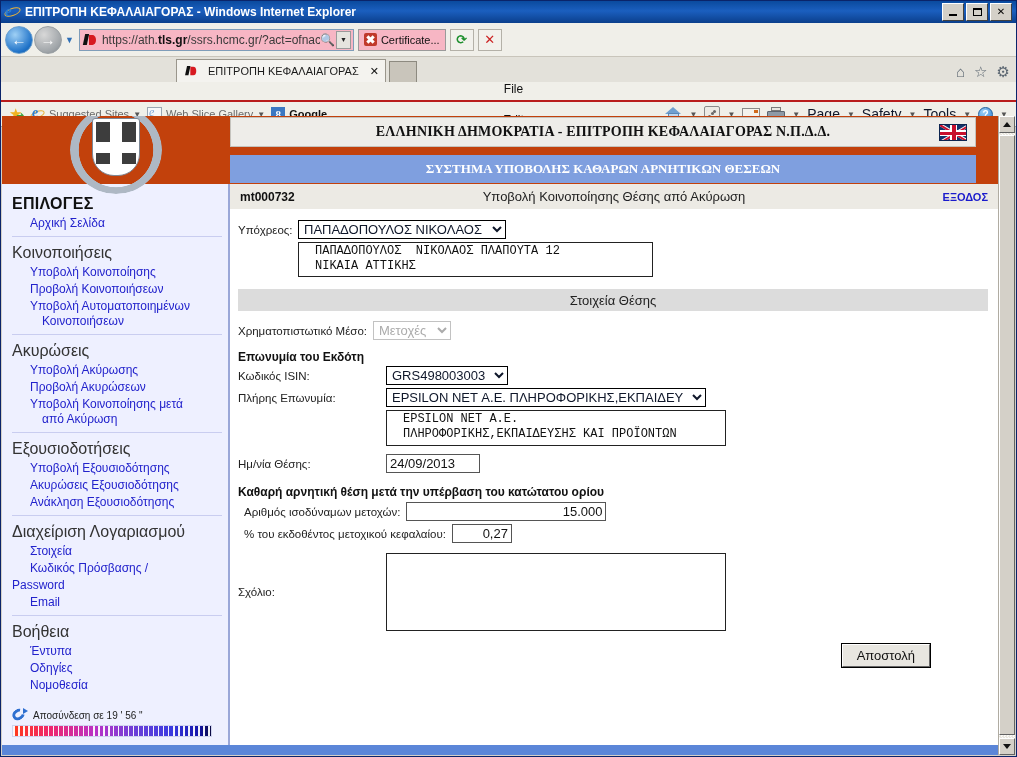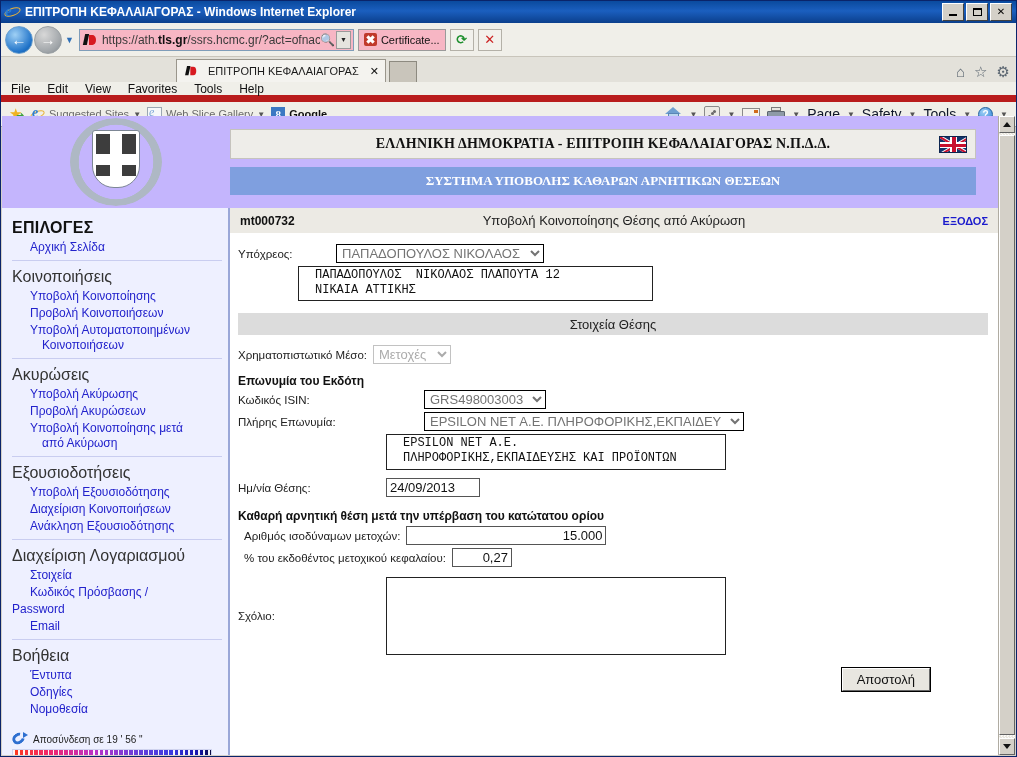--- a/index.html
+++ b/index.html
@@ -73,21 +73,21 @@
   .tab .favicon{transform:scale(.85);}
   .tablabel{font-size:11px;color:#1a1a1a;white-space:nowrap;}
   .tabclose{font-size:11px;font-weight:bold;color:#111;margin-left:6px;}
   .newtab{width:28px;height:21px;background:#c9c5bb;border:1px solid #8d8a80;border-bottom:none;
           margin-left:3px;box-sizing:border-box;}
   .tabright{position:absolute;right:6px;bottom:3px;display:flex;gap:9px;align-items:center;}
   .tr-ico{font-size:15px;color:#5a6570;line-height:1;}
 
   
   .menubar{height:20px;background:#f0efe9;display:flex;align-items:center;padding-left:10px;
-           box-sizing:border-box;gap:17px;border-bottom:7px solid #b91c1c;}
+           box-sizing:border-box;gap:17px;border-bottom:2px solid #b91c1c;flex-direction:column;}
   .menuitem{font-size:12px;color:#111;}
 
   
   .favbar{height:25px;background:#f0efe9;display:flex;align-items:center;padding-left:8px;
           box-sizing:border-box;gap:6px;border-bottom:1px solid #a9a59b;}
   .favstar{width:16px;height:15px;position:relative;}
   .favstar .s{position:absolute;left:0;top:0;color:#f0b323;font-size:15px;line-height:14px;}
   .favstar .g{position:absolute;left:7px;top:4px;color:#3aa03a;font-size:10px;line-height:10px;}
   .favitem{display:flex;align-items:center;gap:4px;font-size:11px;color:#6a6a6a;}
   .favitem.dark{color:#111;font-weight:bold;}
@@ -121,21 +121,21 @@
   .printico .mid{position:absolute;left:0;top:4px;width:18px;height:7px;background:#8e9aa6;
                  border:1px solid #5c656f;box-sizing:border-box;border-radius:1px;}
   .helpico{width:15px;height:15px;border-radius:50%;background:radial-gradient(circle at 35% 30%,#9fd0f5,#2b7fd4);
            border:1px solid #1f5f9e;color:#fff;font-size:10px;font-weight:bold;display:flex;
            align-items:center;justify-content:center;box-sizing:border-box;}
 
   
   .viewport{position:absolute;left:1px;right:1px;top:115px;bottom:1px;background:#fff;overflow:hidden;}
   .page{position:absolute;left:0;top:0;right:17px;bottom:0;background:#5b86d8;overflow:hidden;}
 
-  .pagehead{height:92px;background:#c4b5fd;display:flex;position:relative;}
+  .pagehead{height:68px;background:#c2410c;display:flex;position:relative;}
   .emblem-wrap{width:228px;display:flex;align-items:center;justify-content:center;}
   .emblem{width:92px;height:88px;position:relative;}
   .wreath{position:absolute;left:0;top:0;width:92px;height:88px;border:9px solid #aeb8c4;
           border-radius:50%;box-sizing:border-box;
           background:repeating-conic-gradient(from 0deg,#9aa5b3 0deg 7deg,#c4ccd6 7deg 14deg);
           -webkit-mask:radial-gradient(circle,transparent 58%,#000 59%);
           mask:radial-gradient(circle,transparent 58%,#000 59%);}
   .shield{position:absolute;left:22px;top:12px;width:48px;height:58px;background:#fff;
           border:1px solid #7d8795;border-radius:3px 3px 22px 22px;box-sizing:border-box;}
   .shield:before{content:"";position:absolute;left:50%;top:3px;margin-left:-6px;width:12px;height:52px;
@@ -196,21 +196,21 @@
   .crumb-title{position:absolute;left:0;right:0;text-align:center;font-size:13px;color:#222;
                pointer-events:none;}
   .crumb-exit{margin-left:auto;font-size:11px;font-weight:bold;color:#1a1acc;}
 
   .form{padding:10px 10px 0 8px;}
   .row{display:flex;align-items:center;margin-bottom:3px;}
   .lbl{font-size:11.5px;color:#222;}
   .lbl.bold{font-weight:bold;font-size:12px;color:#111;}
 
   select.ctl{font-family:"Liberation Sans",sans-serif;font-size:13px;height:19px;
-             border:1px solid #000;background:#fff;padding:0 1px;color:#737373;box-sizing:border-box;margin-left:38px;}
+             border:1px solid #000;background:#fff;padding:0 1px;color:#0f172a;box-sizing:border-box;}
   select.ctl.dis{color:#888;border:1px solid #a9a9a9;background:#fff;}
   textarea.ctl{font-family:"Liberation Mono","DejaVu Sans Mono",monospace;font-size:12px;
                border:1px solid #222;background:#fff;color:#111;padding:1px 16px;resize:none;
                line-height:15px;box-sizing:border-box;}
   input.ctl{font-family:"Liberation Sans",sans-serif;font-size:13px;height:19px;border:1px solid #555;
             background:#fff;color:#111;padding:0 3px;box-sizing:border-box;}
   input.num{text-align:right;}
 
   .sect-bar{background:#dcdcdc;height:22px;display:flex;align-items:center;justify-content:center;
             margin:12px 0 10px 0;}
@@ -410,21 +410,21 @@
           <div class="navlink">Υποβολή Ακύρωσης</div>
           <div class="navlink">Προβολή Ακυρώσεων</div>
           <div class="navlink wrap">
             <span>Υποβολή Κοινοποίησης μετά</span>
             <span class="cont">από Ακύρωση</span>
           </div>
           <div class="navsep"></div>
 
           <div class="grp-title">Εξουσιοδοτήσεις</div>
           <div class="navlink">Υποβολή Εξουσιοδότησης</div>
-          <div class="navlink">Διαχείριση Κοινοποιήσεων</div>
+          <div class="navlink">Ακυρώσεις Εξουσιοδότησης</div>
           <div class="navlink">Ανάκληση Εξουσιοδότησης</div>
           <div class="navsep"></div>
 
           <div class="grp-title">Διαχείριση Λογαριασμού</div>
           <div class="navlink">Στοιχεία</div>
           <div class="navlink">
             <span>Κωδικός Πρόσβασης /</span>
           </div>
           <div class="navlink" style="padding-left:0">Password</div>
           <div class="navlink">Email</div>

